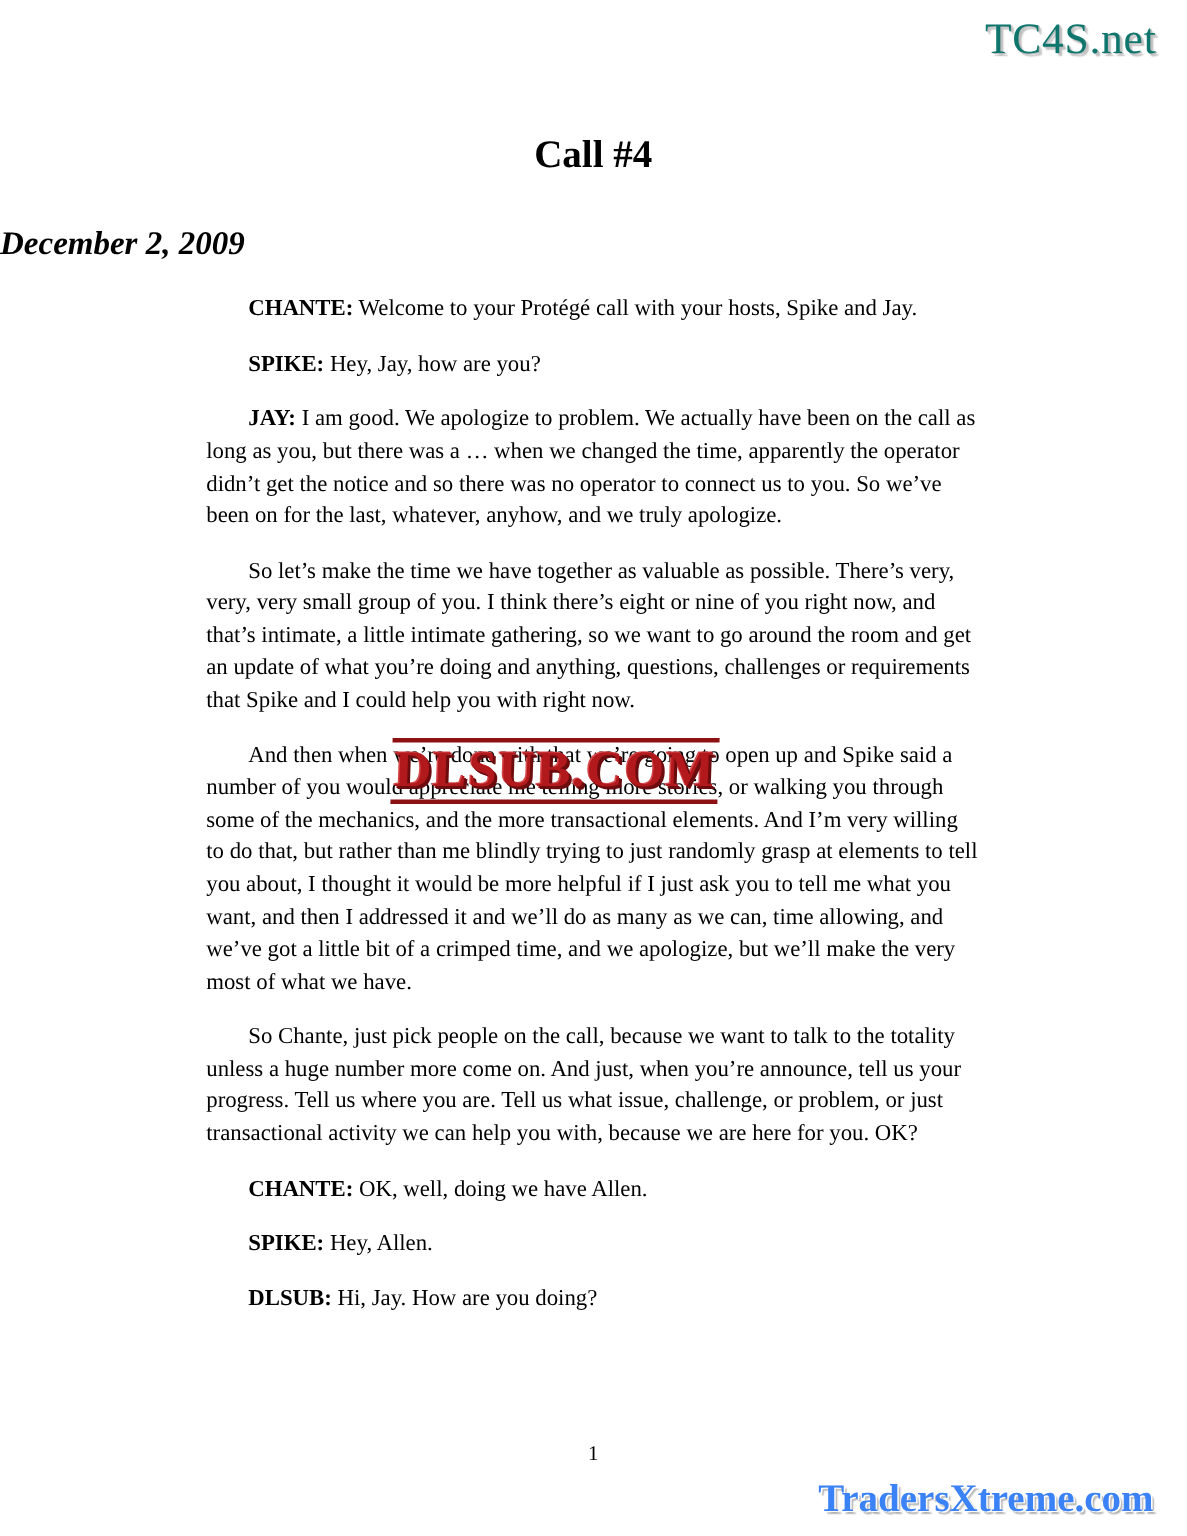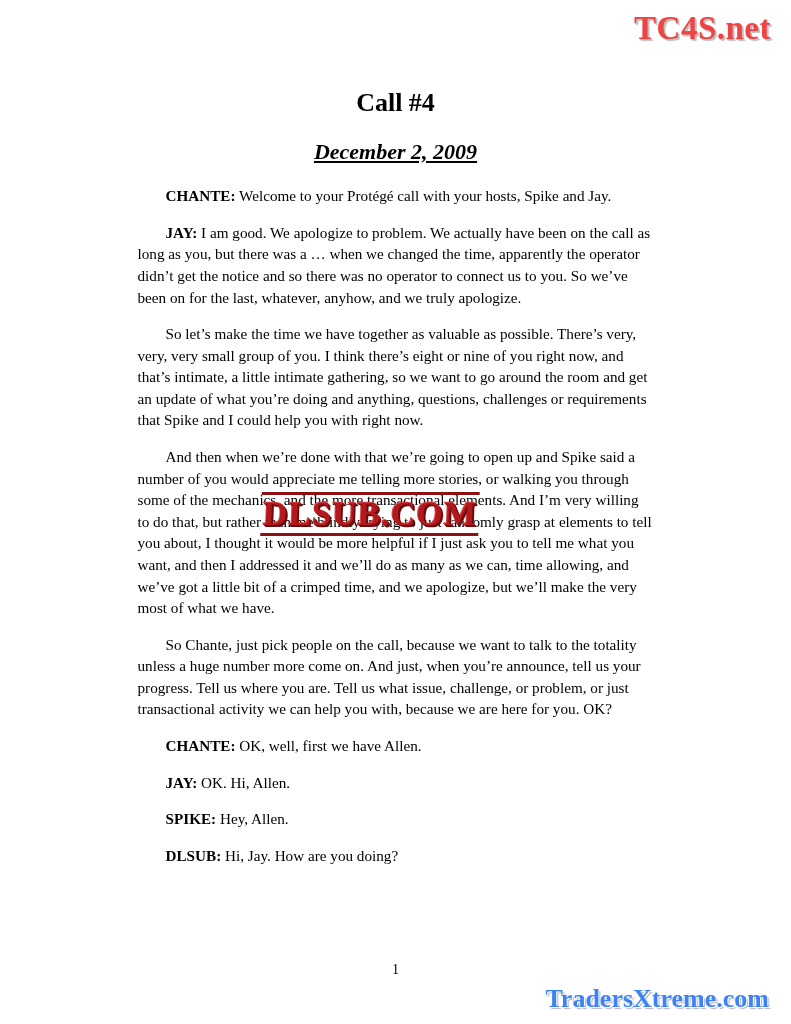--- a/index.html
+++ b/index.html
@@ -21,24 +21,24 @@
     inset: 0;
     background: #ffffff;
   }
 
   
   .brand-top {
     position: absolute;
     top: 10px;
     right: 20px;
     font-family: "Liberation Serif", serif;
-    font-weight: bold;
-    font-size: 33px;
+    font-weight: normal;
+    font-size: 29px;
     letter-spacing: 0.5px;
-    color: #ef4444;
+    color: #0f766e;
     text-shadow: 1px 1px 0 #bdbdbd, 2px 2px 1px rgba(0,0,0,0.25);
   }
 
   
   .brand-bottom {
     position: absolute;
     bottom: 10px;
     right: 22px;
     font-family: "Liberation Serif", serif;
     font-weight: bold;
@@ -58,26 +58,24 @@
     text-align: center;
     font-weight: bold;
     font-size: 26px;
     line-height: 1.28;
   }
   .title-line2 {
     display: block;
   }
 
   .date-line {
-    text-align: center;
     font-style: italic;
     font-weight: bold;
     font-size: 22px;
-    margin-top: 20px;
-    text-decoration: underline;
+    margin-top: 30px;
   }
 
   .body-block {
     margin: 20px auto 0 auto;
     width: 516px;
     font-size: 15.2px;
     line-height: 1.42;
     text-align: left;
   }
 
@@ -144,44 +142,44 @@
 
     <div class="date-line">December 2, 2009</div>
 
     <div class="body-block">
 
       <p class="para speaker-line">
         <span class="speaker">CHANTE:</span><span>  Welcome to your Protégé call with your hosts, Spike and Jay.</span>
       </p>
 
 
+      <p class="para speaker-line">
+        <span class="speaker">SPIKE:</span><span>  Hey, Jay, how are you?</span>
+      </p>
 
       <p class="para speaker-line">
         <span class="speaker">JAY:</span><span>  I am good.  We apologize to problem.  We actually have been on the call as long as you, but there was a … when we changed the time, apparently the operator didn’t get the notice and so there was no operator to connect us to you.  So we’ve been on for the last, whatever, anyhow, and we truly apologize.</span>
       </p>
 
       <p class="para">
         <span>So let’s make the time we have together as valuable as possible.  There’s very, very, very small group of you.  I think there’s eight or nine of you right now, and that’s intimate, a little intimate gathering, so we want to go around the room and get an update of what you’re doing and anything, questions, challenges or requirements that Spike and I could help you with right now.</span>
       </p>
 
       <p class="para">
         <span>And then when we’re done with that we’re going to open up and Spike said a number of you would appreciate me telling more stories, or walking you through some of the mechanics, and the more transactional elements.  And I’m very willing to do that, but rather than me blindly trying to just randomly grasp at elements to tell you about, I thought it would be more helpful if I just ask you to tell me what you want, and then I addressed it and we’ll do as many as we can, time allowing, and we’ve got a little bit of a crimped time, and we apologize, but we’ll make the very most of what we have.</span>
       </p>
 
       <p class="para">
         <span>So Chante, just pick people on the call, because we want to talk to the totality unless a huge number more come on.  And just, when you’re announce, tell us your progress.  Tell us where you are.  Tell us what issue, challenge, or problem, or just transactional activity we can help you with, because we are here for you.  OK?</span>
       </p>
 
       <p class="para speaker-line">
-        <span class="speaker">CHANTE:</span><span>  OK, well, first we have Allen.</span>
+        <span class="speaker">CHANTE:</span><span>  OK, well, doing we have Allen.</span>
       </p>
 
-      <p class="para speaker-line">
-        <span class="speaker">JAY:</span><span>  OK.  Hi, Allen.</span>
-      </p>
 
       <p class="para speaker-line">
         <span class="speaker">SPIKE:</span><span>  Hey, Allen.</span>
       </p>
 
       <p class="para speaker-line">
         <span class="speaker">DLSUB:</span><span>  Hi, Jay.  How are you doing?</span>
       </p>
 
     </div>

